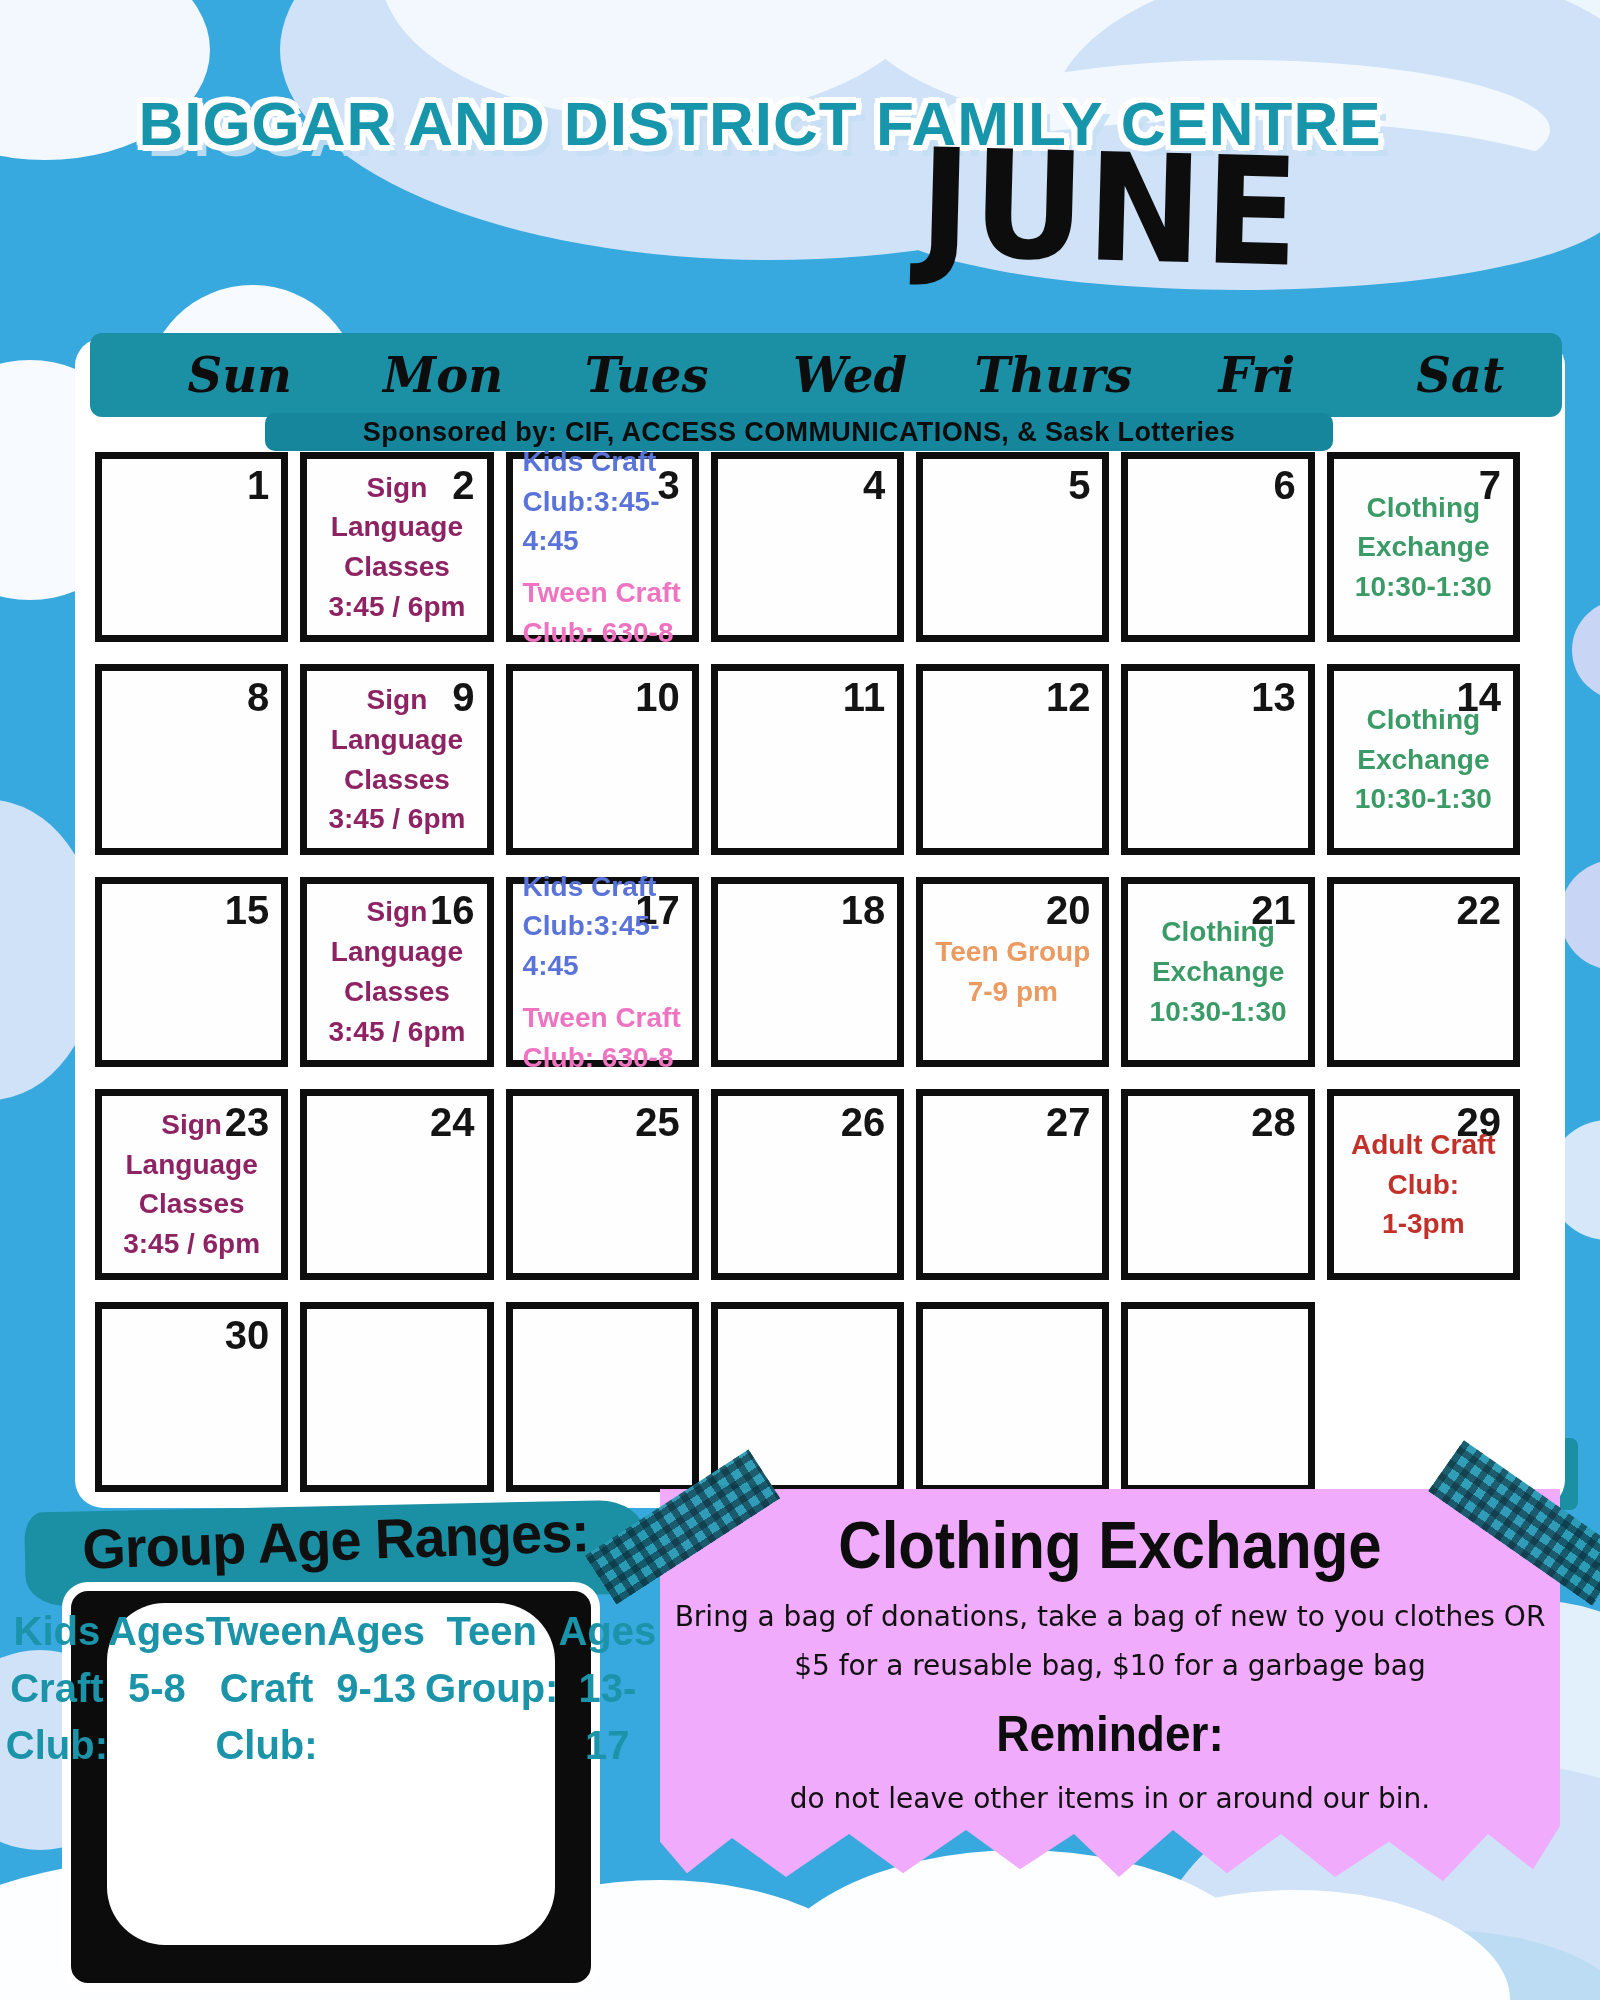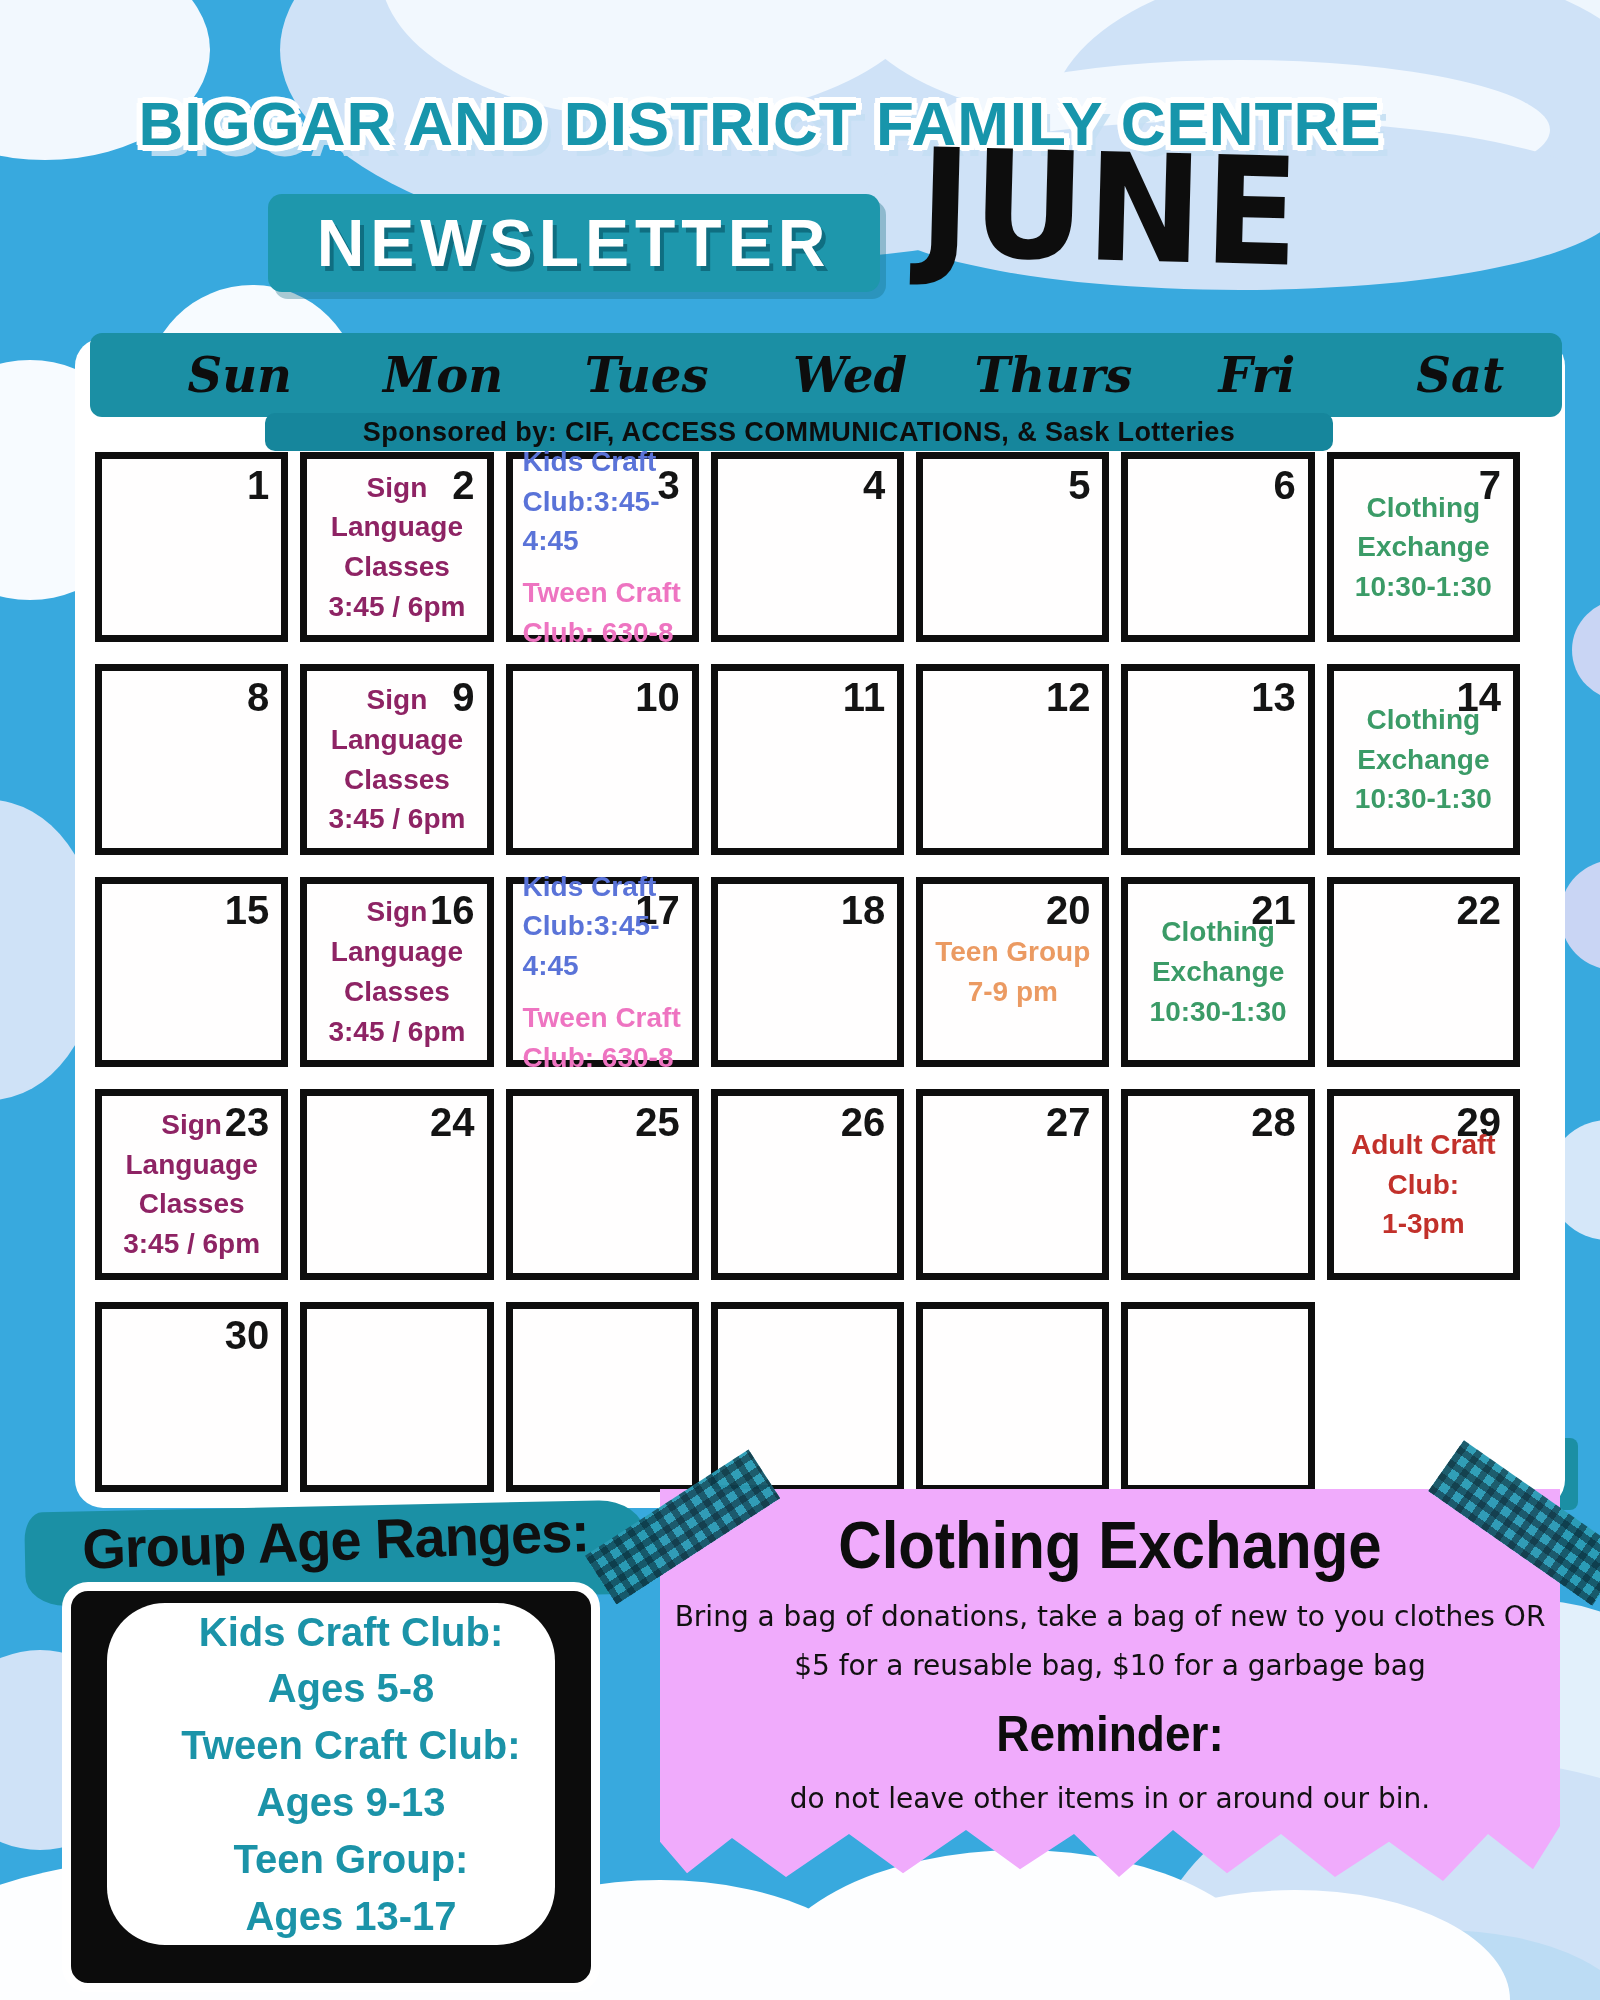--- a/index.html
+++ b/index.html
@@ -46,22 +46,22 @@
   .event{font-size:28px;font-weight:700;line-height:1.42;}
 
   
   .brush{position:absolute;left:25px;top:1506px;width:620px;height:94px;background:#1b90a5;
     border-radius:18px 46px 26px 40px / 28px 34px 20px 30px;transform:rotate(-1.2deg);}
   .brush-head{position:absolute;left:28px;top:1508px;width:615px;text-align:center;
     font-size:56px;font-weight:800;color:#101010;transform:rotate(-2deg);letter-spacing:-1px;}
   .age-box{position:absolute;left:62px;top:1582px;width:520px;height:392px;background:#0c0c0c;
     border:9px solid #fff;border-radius:26px;}
   .age-inner{position:absolute;left:36px;right:36px;top:12px;bottom:38px;background:#fff;
-    border-radius:58px;display:flex;flex-direction:column;justify-content:center;
-    text-align:center;padding-left:40px;}
+    border-radius:58px;display:flex;justify-content:center;
+    text-align:center;}
   .age-inner div{font-size:40px;font-weight:800;color:#1b93a8;line-height:1.42;}
 
   
   .info-box{position:absolute;left:660px;top:1489px;width:900px;height:392px;background:#f0abfc;
     clip-path:polygon(0 0,100% 0,100% 86%,97% 97%,92% 88%,87% 100%,81% 90%,75% 99%,69% 88%,
       63% 98%,57% 87%,51% 99%,46% 88%,40% 97%,34% 87%,27% 98%,21% 88%,14% 99%,8% 89%,3% 98%,0 90%);
     text-align:center;}
   .info-title{margin-top:22px;font-size:60px;font-weight:800;color:#0d0d0d;
     font-family:"Liberation Sans",sans-serif;transform:scaleY(1.1);}
   .info-body{margin-top:12px;font-family:"DejaVu Sans",sans-serif;font-size:28px;color:#111;
@@ -101,23 +101,20 @@
   <div class="cl" style="left:-60px;top:1650px;width:200px;height:200px;background:#cfe2f7;"></div>
   <div class="cl" style="left:1360px;top:1600px;width:340px;height:260px;background:#e2f0fb;"></div>
   <div class="cl" style="left:1150px;top:1760px;width:640px;height:420px;background:#cfe2f7;"></div>
   <div class="cl" style="left:1240px;top:1930px;width:400px;height:200px;background:#bcdcf4;"></div>
   <div class="cl" style="left:-140px;top:1860px;width:600px;height:320px;background:#fdfeff;"></div>
   <div class="cl" style="left:430px;top:1880px;width:460px;height:240px;background:#fdfeff;"></div>
   <div class="cl" style="left:760px;top:1850px;width:520px;height:280px;background:#fdfeff;"></div>
   <div class="cl" style="left:1080px;top:1890px;width:430px;height:220px;background:#fdfeff;"></div>
 
   <div class="main-title">BIGGAR AND DISTRICT FAMILY CENTRE</div>
-  <div class="newsletter-box">
-    <span>NEWSLETTER</span>
-  </div>
   <div class="june">JUNE</div>
 
   <div class="corner-accent"></div>
   <div class="panel"></div>
   <div class="day-band" id="day-headers">
       <span>Sun</span>
       <span>Mon</span>
       <span>Tues</span>
       <span>Wed</span>
       <span>Thurs</span>

